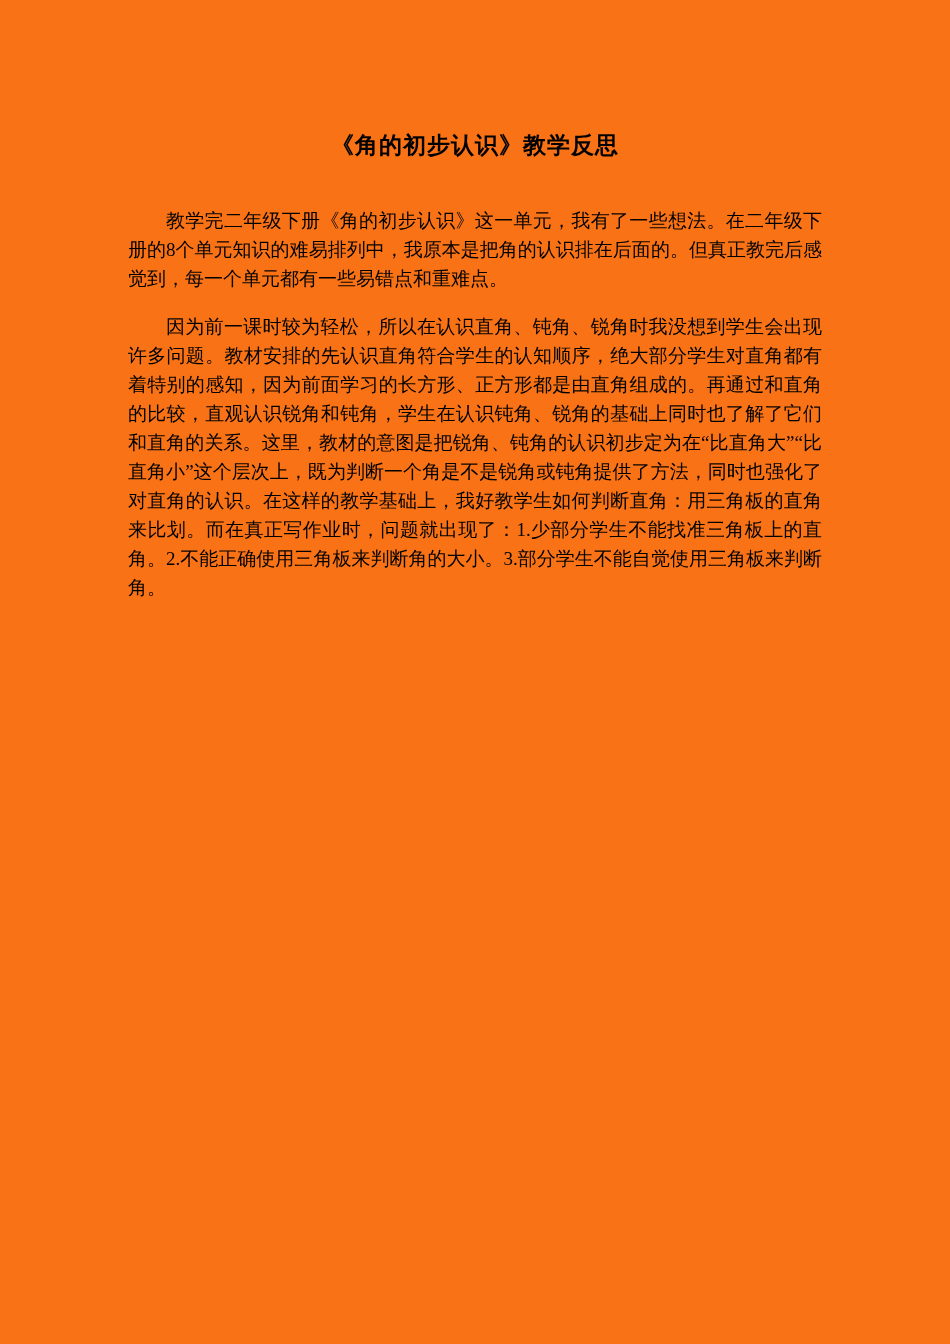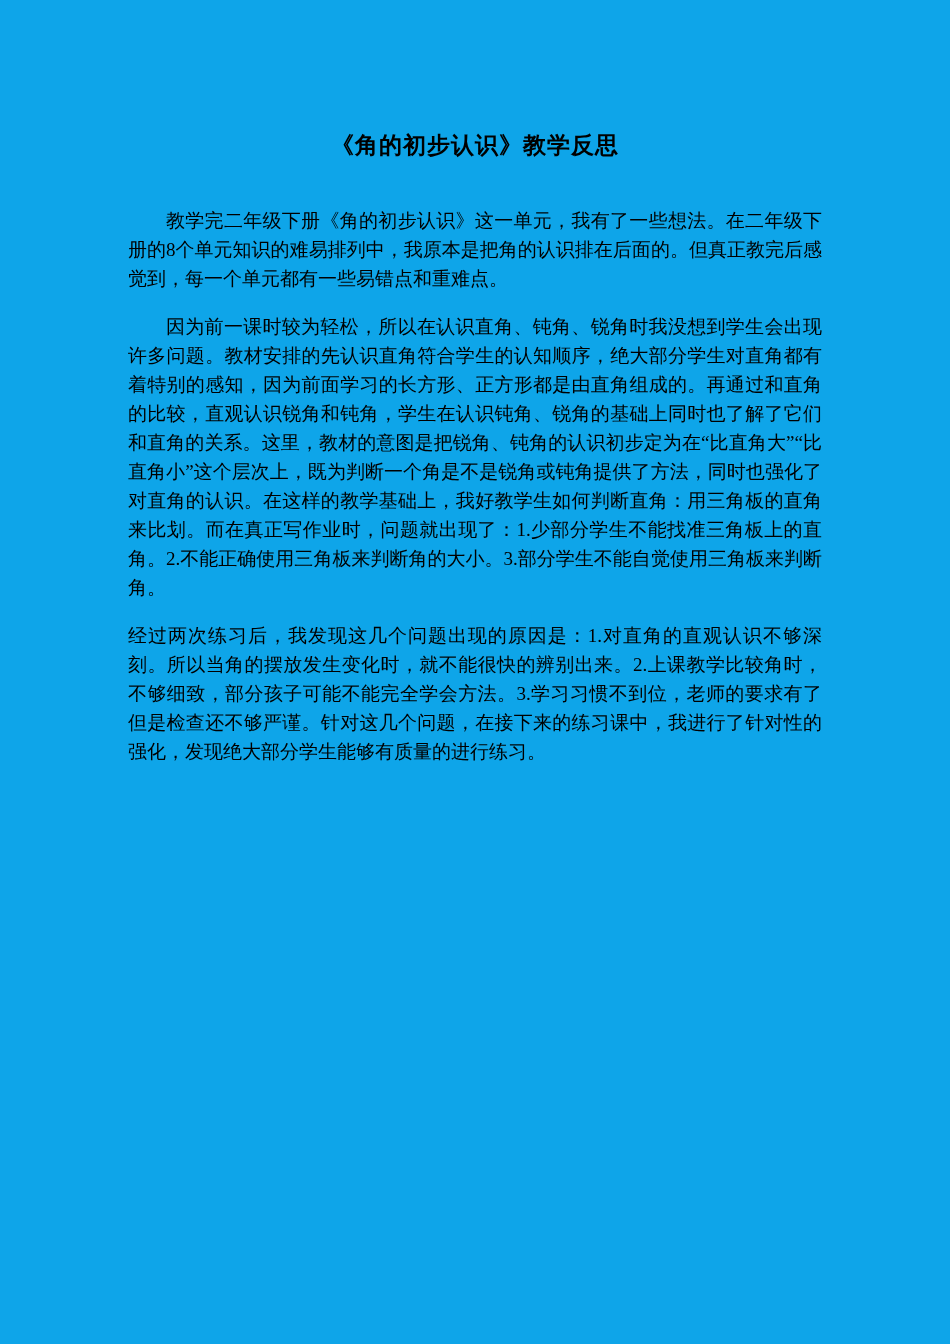--- a/index.html
+++ b/index.html
@@ -12,21 +12,21 @@
     height: 1344px;
     font-family: "Liberation Serif", "DejaVu Serif", serif;
     color: #000000;
     overflow: hidden;
   }
   .page {
     box-sizing: border-box;
     width: 950px;
     height: 1344px;
     padding: 130px 128px 0 128px;
-    background: #0ea5e9;
+    background: #f97316;
   }
   .doc-title {
     text-align: center;
     font-size: 23px;
     font-weight: bold;
     line-height: 32px;
     margin: 0 0 44px 0;
     letter-spacing: 1px;
   }
   .doc-body p {
@@ -45,15 +45,14 @@
 </style>
 </head>
 <body>
 
 <div class="page">
   <h1 class="doc-title">《角的初步认识》教学反思</h1>
 
   <div class="doc-body">
     <p class="indent">教学完二年级下册《角的初步认识》这一单元，我有了一些想法。在二年级下册的8个单元知识的难易排列中，我原本是把角的认识排在后面的。但真正教完后感觉到，每一个单元都有一些易错点和重难点。</p>
     <p class="indent">因为前一课时较为轻松，所以在认识直角、钝角、锐角时我没想到学生会出现许多问题。教材安排的先认识直角符合学生的认知顺序，绝大部分学生对直角都有着特别的感知，因为前面学习的长方形、正方形都是由直角组成的。再通过和直角的比较，直观认识锐角和钝角，学生在认识钝角、锐角的基础上同时也了解了它们和直角的关系。这里，教材的意图是把锐角、钝角的认识初步定为在“比直角大”“比直角小”这个层次上，既为判断一个角是不是锐角或钝角提供了方法，同时也强化了对直角的认识。在这样的教学基础上，我好教学生如何判断直角：用三角板的直角来比划。而在真正写作业时，问题就出现了：1.少部分学生不能找准三角板上的直角。2.不能正确使用三角板来判断角的大小。3.部分学生不能自觉使用三角板来判断角。</p>
-    <p class="no-indent">经过两次练习后，我发现这几个问题出现的原因是：1.对直角的直观认识不够深刻。所以当角的摆放发生变化时，就不能很快的辨别出来。2.上课教学比较角时，不够细致，部分孩子可能不能完全学会方法。3.学习习惯不到位，老师的要求有了但是检查还不够严谨。针对这几个问题，在接下来的练习课中，我进行了针对性的强化，发现绝大部分学生能够有质量的进行练习。</p>
   </div>
 </div>
 
 </body></html>

